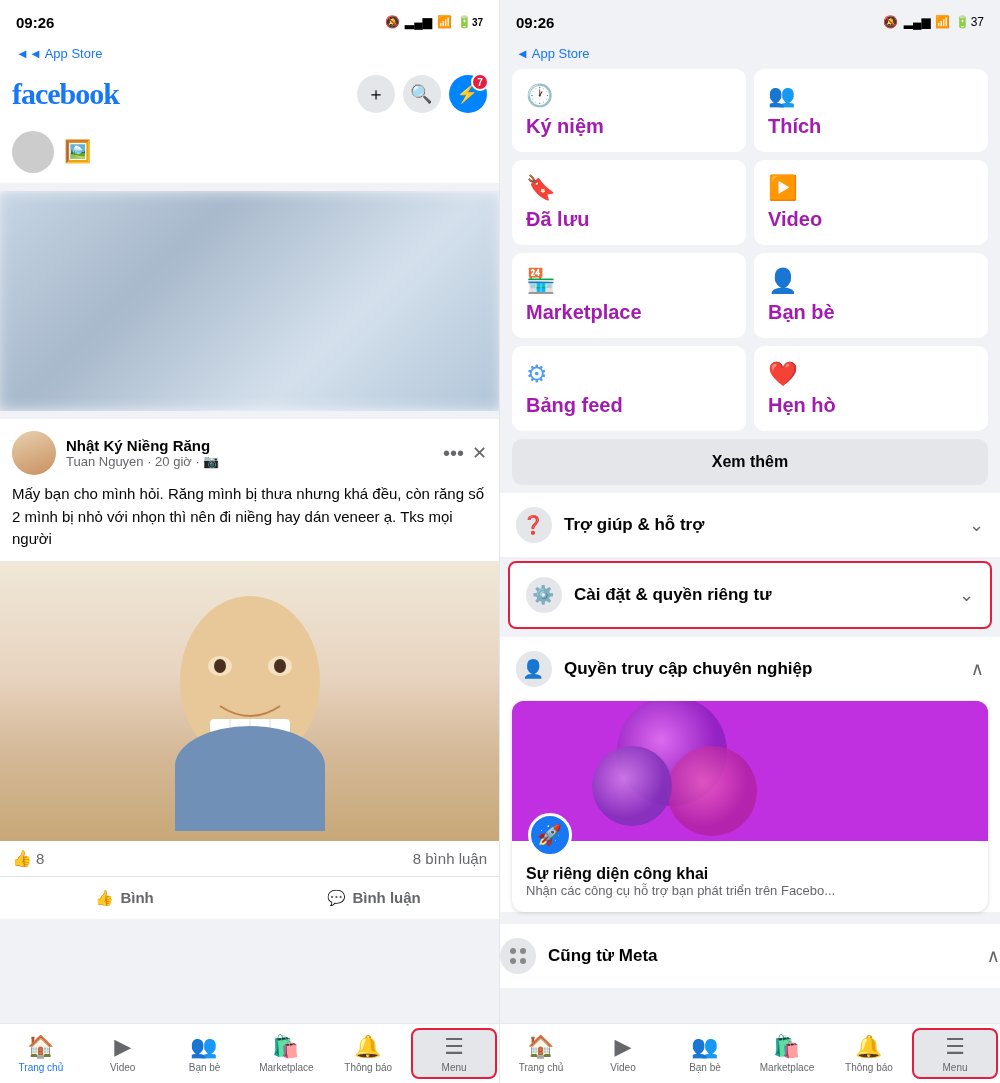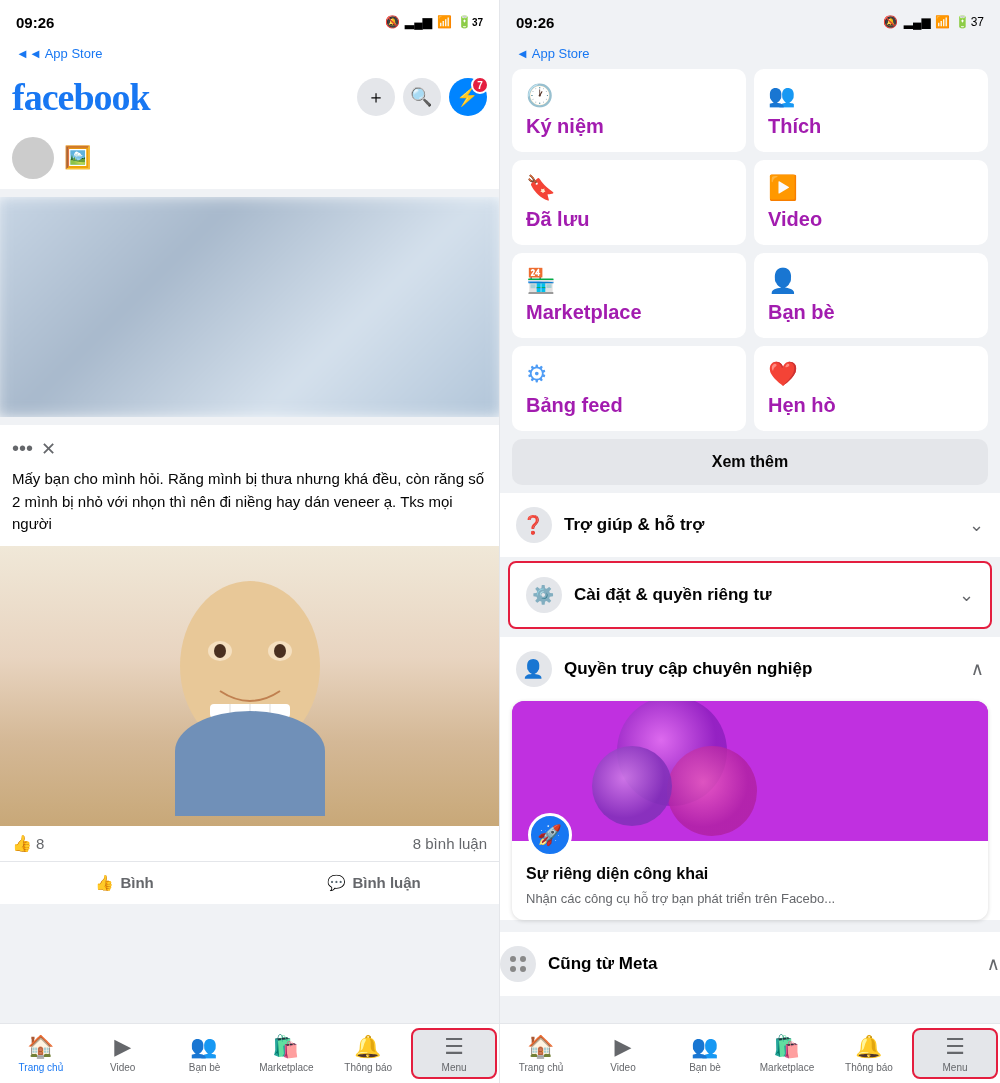--- a/index.html
+++ b/index.html
@@ -47,21 +47,21 @@
 
     .fb-header {
       display: flex;
       align-items: center;
       justify-content: space-between;
       padding: 8px 12px;
       background: #fff;
     }
     .fb-logo {
       color: #1877f2;
-      font-size: 38px;
+      font-size: 30px;
       font-weight: 900;
       font-family: Georgia, serif;
       letter-spacing: -1px;
     }
     .fb-header-icons {
       display: flex;
       align-items: center;
       gap: 8px;
     }
     .fb-icon-btn {
@@ -393,21 +393,21 @@
       border: 3px solid #fff;
       display: flex;
       align-items: center;
       justify-content: center;
       font-size: 20px;
     }
     .pro-card-body {
       padding: 24px 14px 14px;
     }
     .pro-card-title { font-size: 16px; font-weight: 700; color: #050505; }
-    .pro-card-desc { font-size: 13px; color: #65676b; margin-top: 8px; }
+    .pro-card-desc { font-size: 13px; color: #65676b; margin-top: 0; }
 
     .meta-section {
       background: #fff;
       margin-top: 8px;
     }
     .meta-header {
       padding: 14px 0;
       display: flex;
       align-items: center;
       justify-content: space-between;
@@ -499,20 +499,29 @@
   </div>
 
   <div class="feed-section">
 
     <div style="overflow:hidden; height:220px; background:#fff; margin-bottom:8px;">
       <div class="blurred-post"></div>
     </div>
 
     <div class="post-card">
       <div class="post-header">
+        <div class="post-header-left">
+          <div class="post-avatar" style="background: linear-gradient(135deg, #f0c080, #d4904060); width:44px; height:44px; border-radius:50%; overflow:hidden;">
+            <div style="width:100%;height:100%;background:linear-gradient(160deg,#e8d0b0,#c89060);border-radius:50%;"></div>
+          </div>
+          <div>
+            <div class="post-author">Nhật Ký Niềng Răng</div>
+            <div class="post-meta">Tuan Nguyen · 20 giờ · 📷</div>
+          </div>
+        </div>
         <div class="post-actions">
           <span class="dot-menu">•••</span>
           <span class="close-btn">✕</span>
         </div>
       </div>
       <div class="post-text">Mấy bạn cho mình hỏi. Răng mình bị thưa nhưng khá đều, còn răng số 2 mình bị nhỏ với nhọn thì nên đi niềng hay dán veneer ạ. Tks mọi người</div>
       <div class="post-image">
         <div class="face-illustration">
 
           <svg width="200" height="260" viewBox="0 0 200 260" xmlns="http://www.w3.org/2000/svg">

